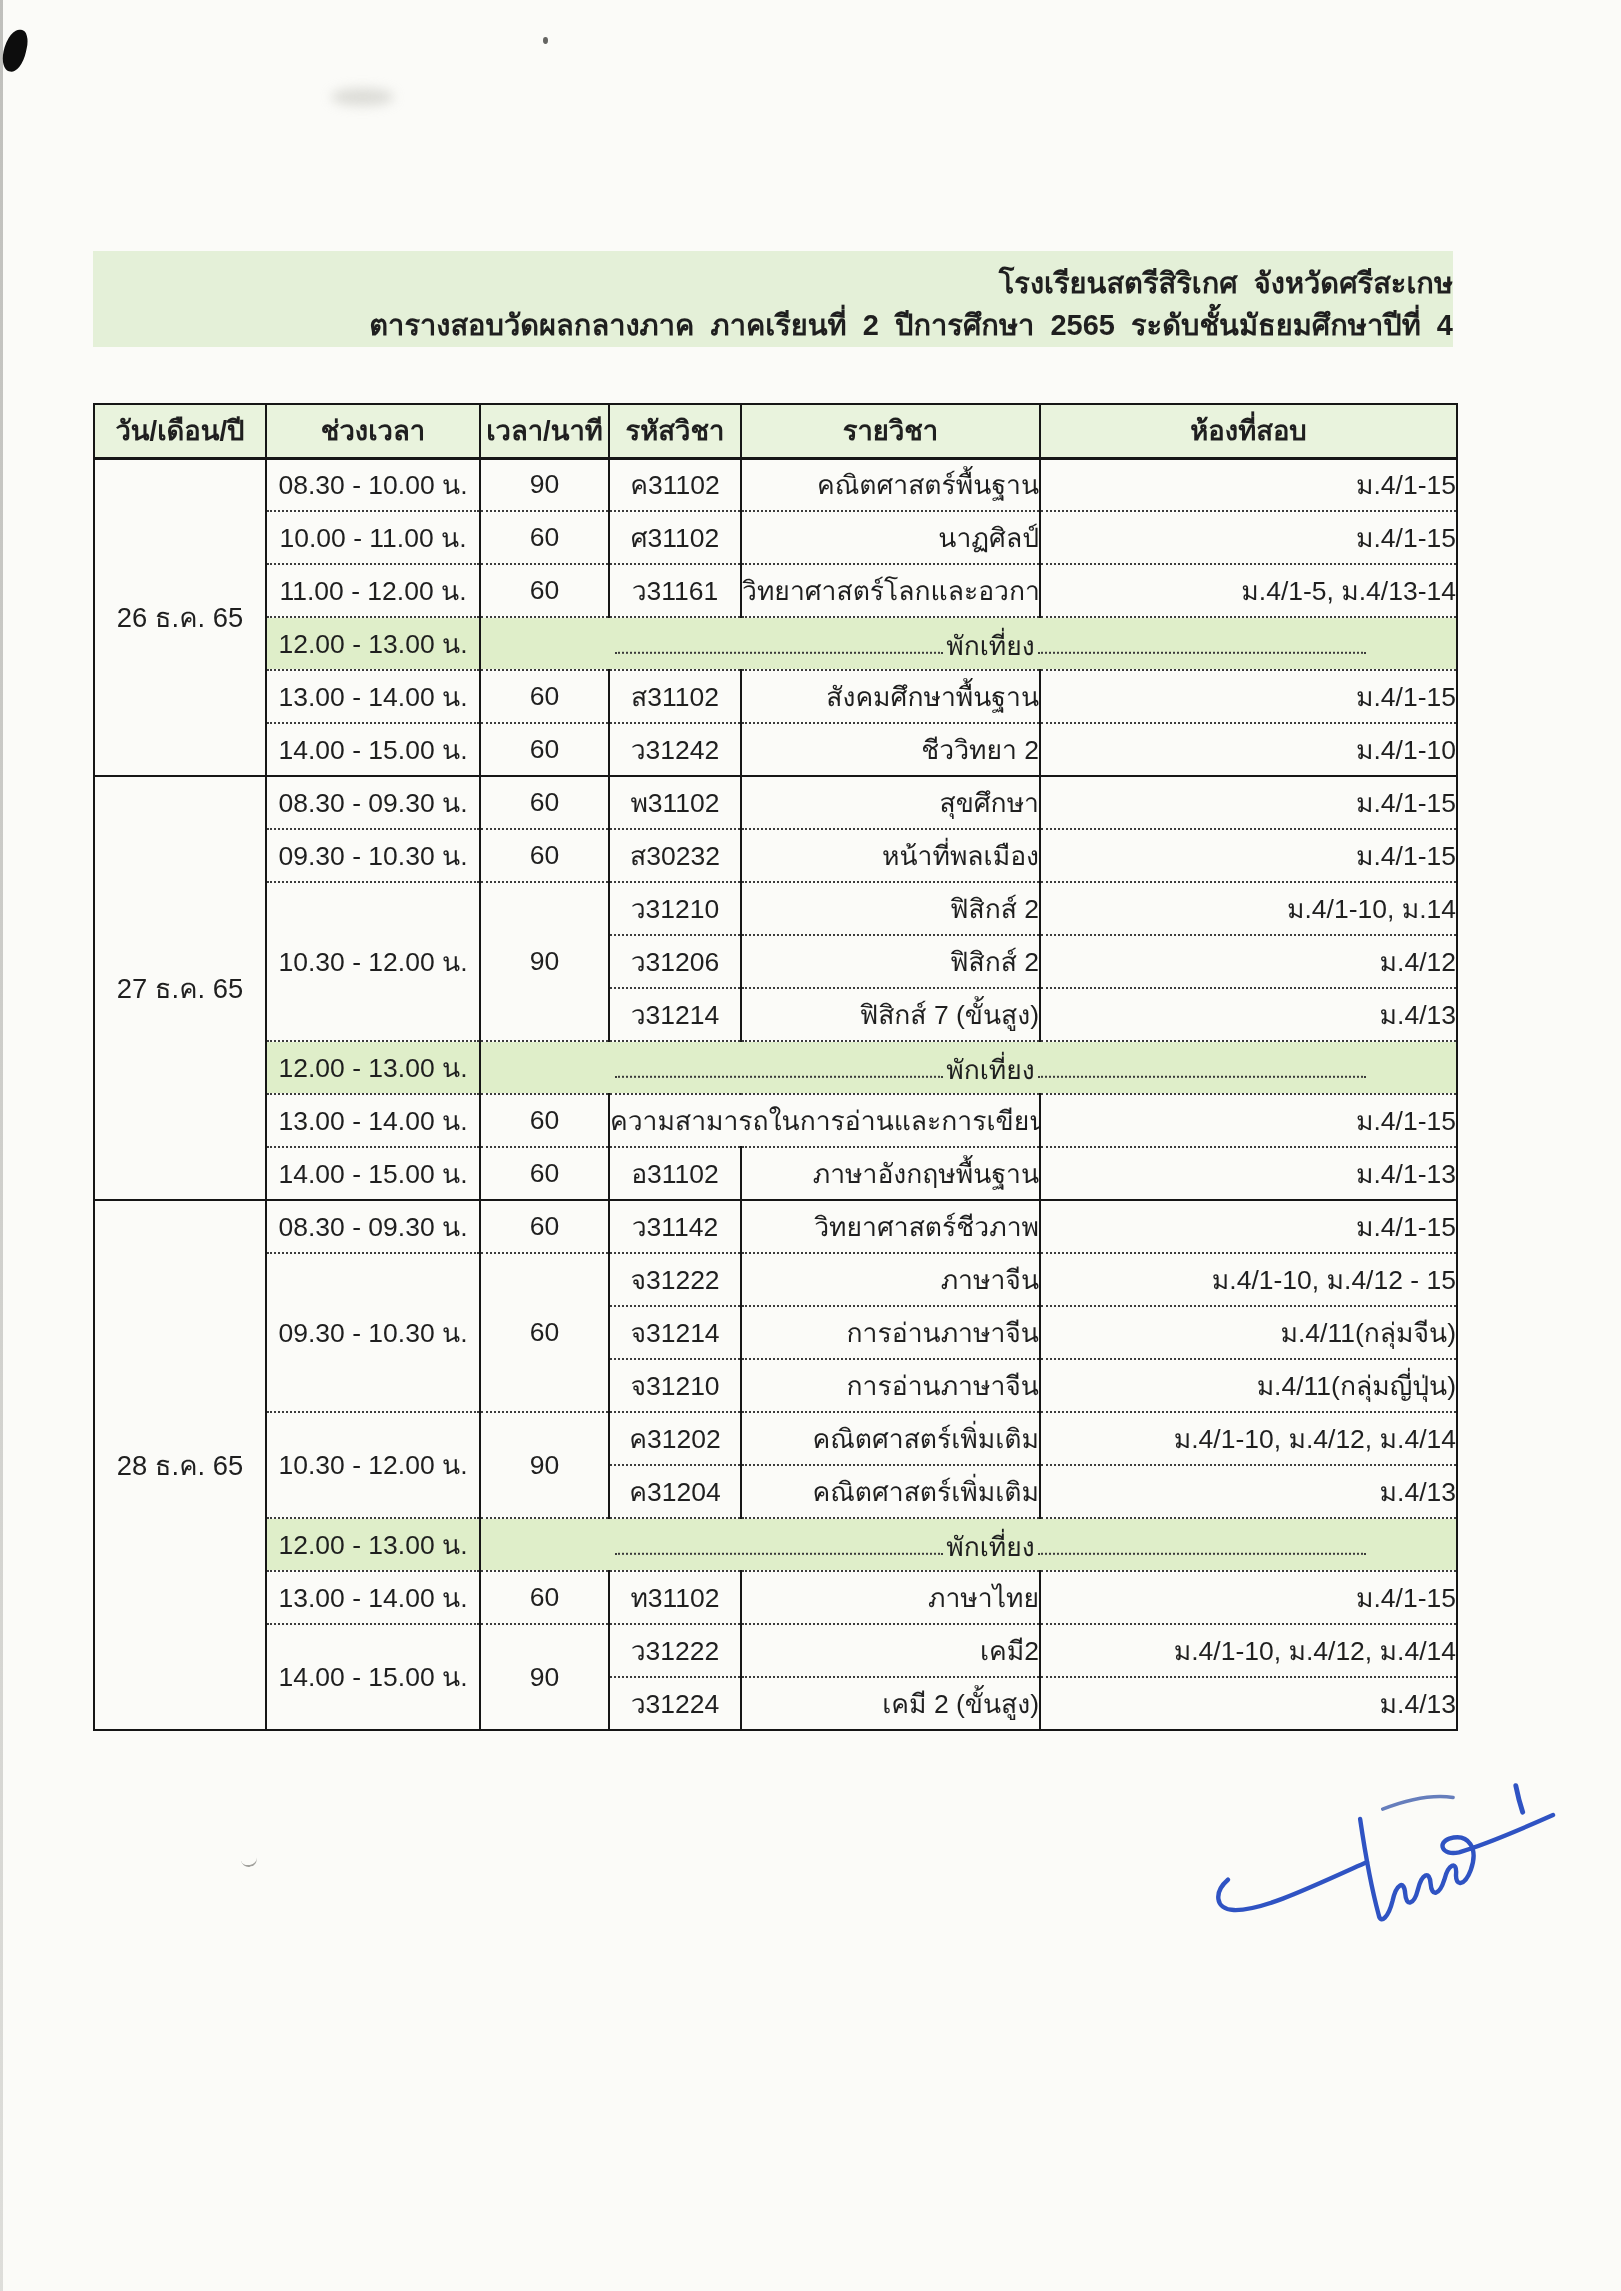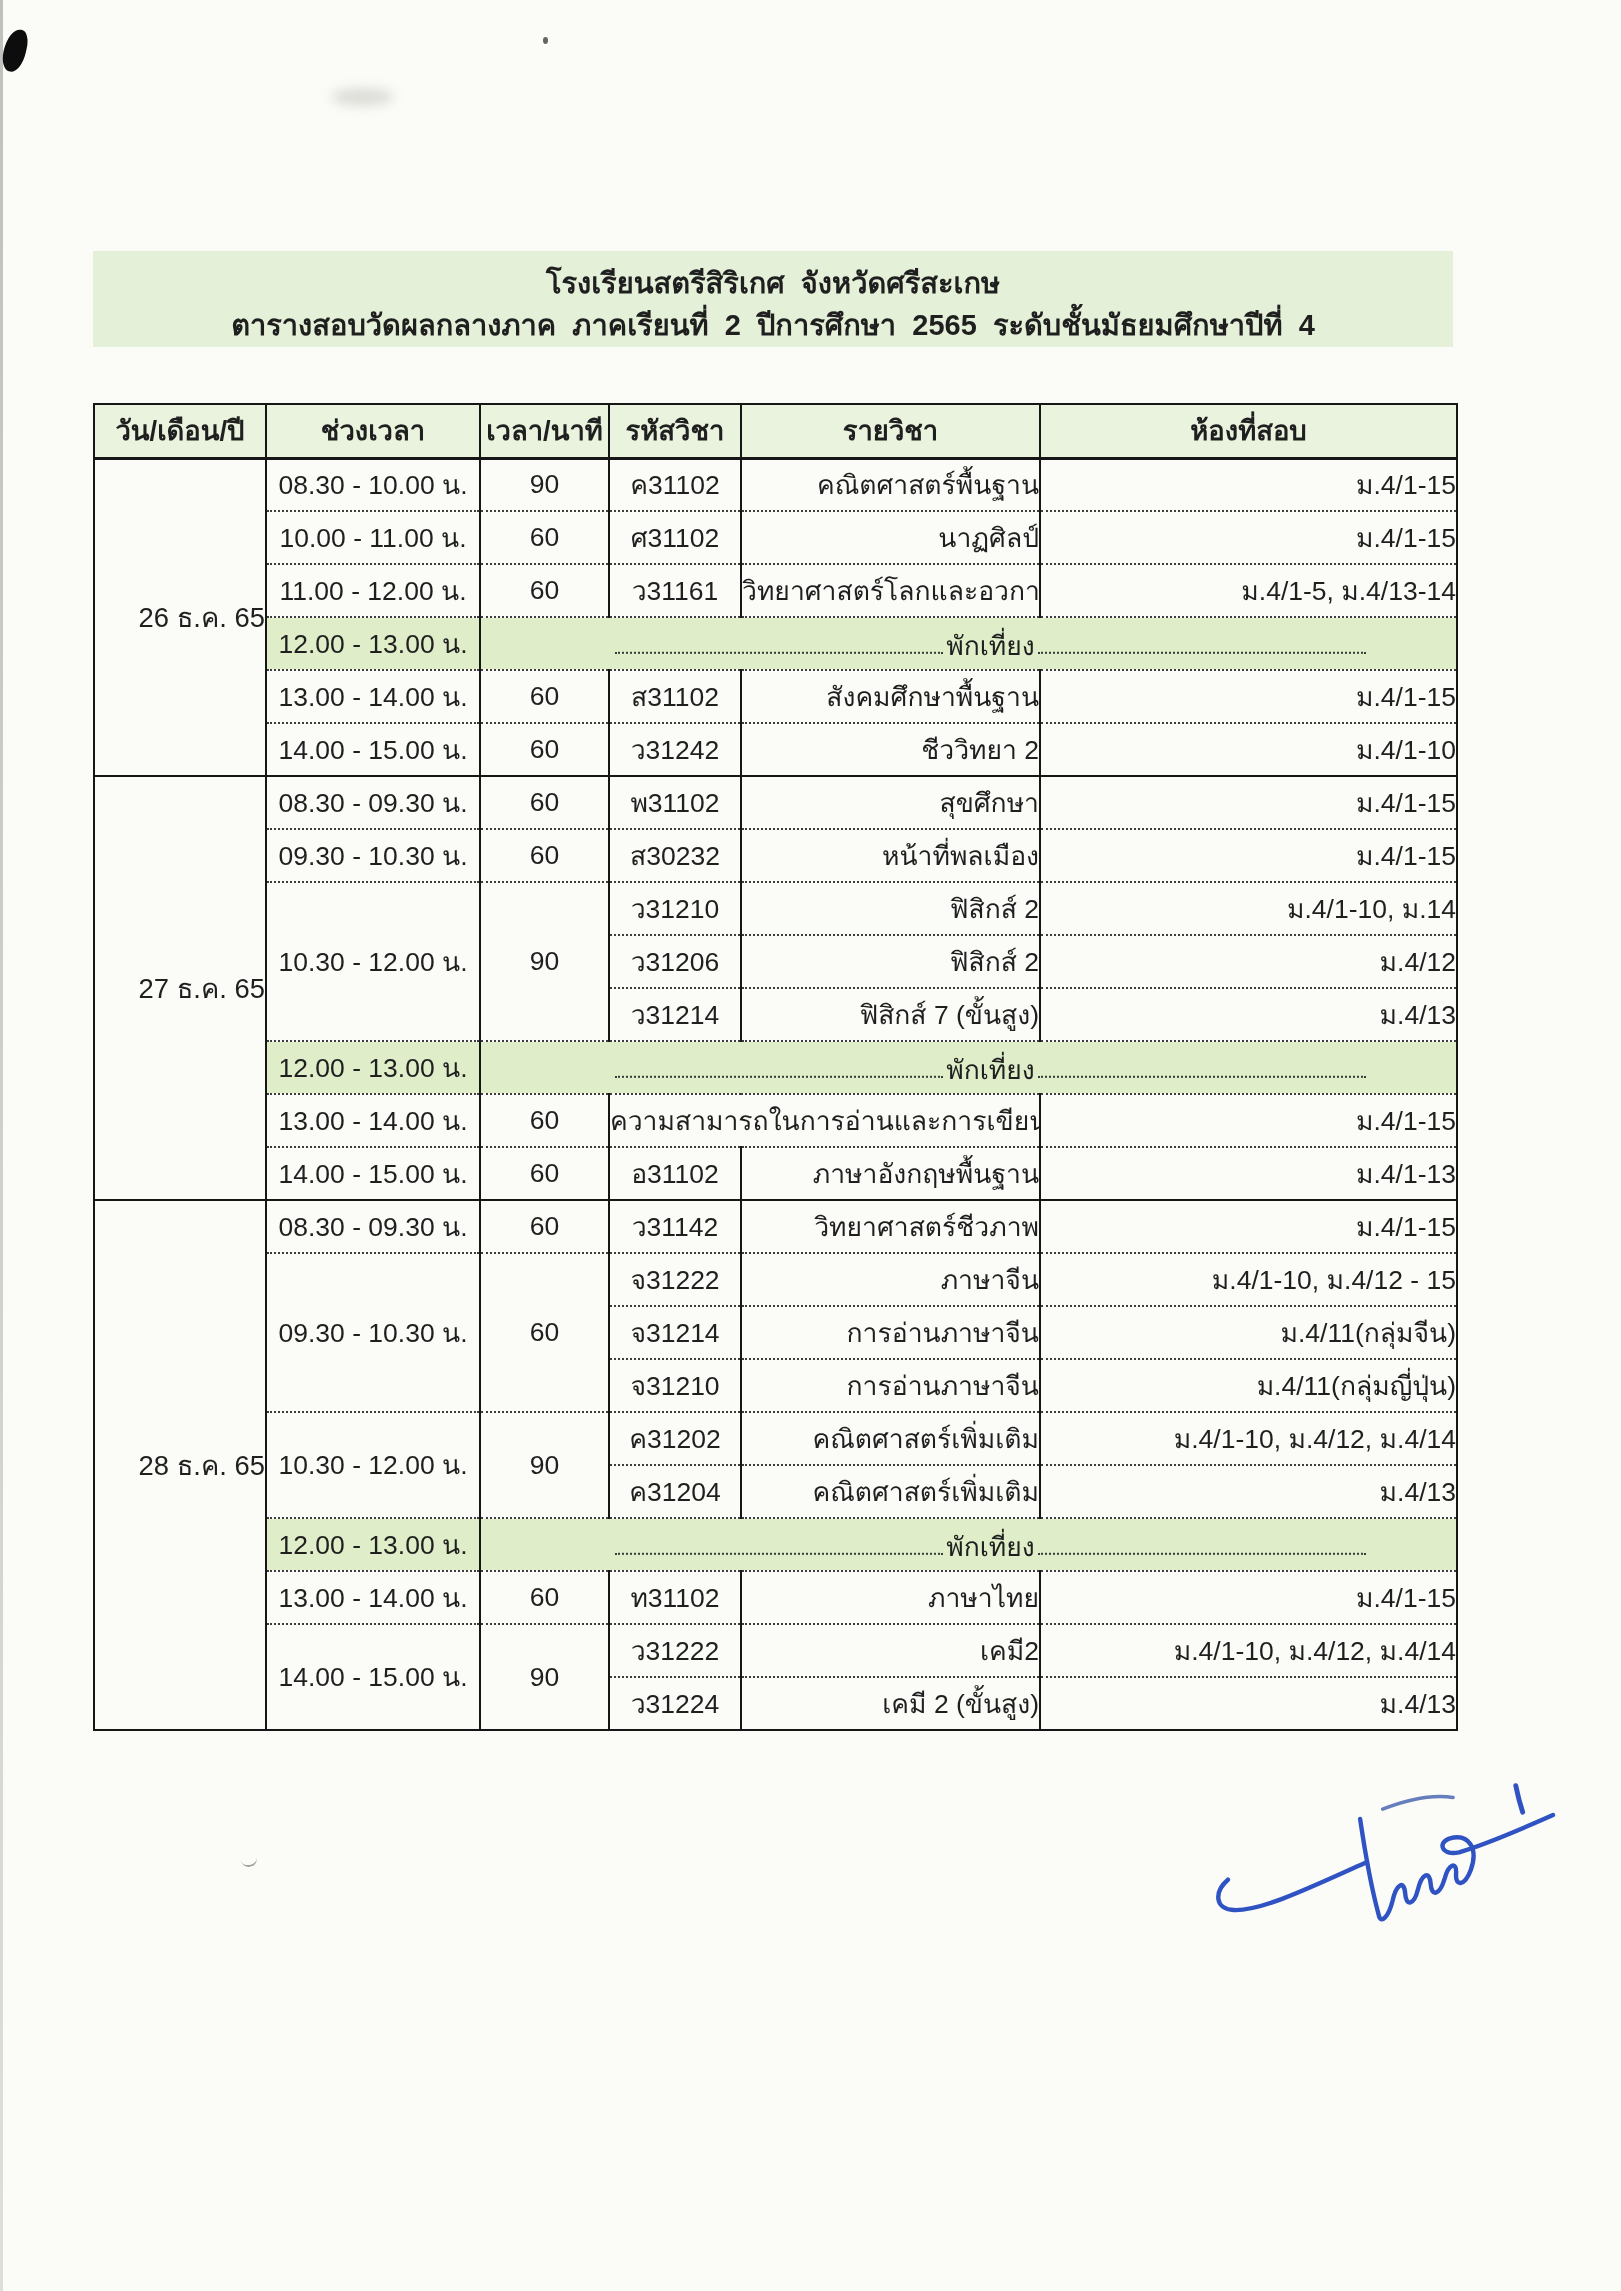--- a/index.html
+++ b/index.html
@@ -11,35 +11,35 @@
   .page{position:relative;width:1621px;height:2292px;background:var(--paper);overflow:hidden;color:#1f1f1f;}
   
   .edge-left{position:absolute;left:0;top:0;width:2.9px;height:100%;background:linear-gradient(#8f8f8b,#c6c6c2);opacity:.55;}
   .blob1{position:absolute;left:3.9px;top:29px;width:21.6px;height:43px;background:#0d0d0d;border-radius:60% 40% 55% 45%;transform:rotate(12deg);}
   .dot1{position:absolute;left:543px;top:37px;width:4.9px;height:6.9px;background:#4a4a48;border-radius:50%;opacity:.85;}
   .smudge{position:absolute;left:331px;top:88px;width:63px;height:17.6px;background:#c8c8c2;filter:blur(5.9px);border-radius:50%;opacity:.6;}
   .mark-l{position:absolute;left:241px;top:1855px;width:15.7px;height:9.8px;border-bottom:2px solid #8a8a86;border-radius:0 0 7.8px 7.8px;transform:rotate(-10deg);opacity:.8;}
 
   
   .title-band{position:absolute;left:93px;top:251px;width:1360px;height:96px;background:var(--band_green);
-    text-align:center;font-weight:bold;font-size:29px;padding-top:10.8px;box-sizing:border-box;}
+    text-align:right;font-weight:bold;font-size:29px;padding-top:10.8px;box-sizing:border-box;}
   .title-band .tline{height:42px;line-height:42px;white-space:pre;}
 
   
   table.exam{position:absolute;left:93px;top:403px;width:1362px;border-collapse:collapse;table-layout:fixed;
     border:2.9px solid var(--border_black);}
   table.exam th,table.exam td{border-left:2px solid var(--border_black);padding:0;box-sizing:border-box;
     white-space:nowrap;overflow:hidden;vertical-align:middle;}
   table.exam th:first-child,table.exam td.date{border-left:none;}
   thead th{background:var(--header_green);height:54px;font-size:27.4px;font-weight:bold;text-align:center;
     border-bottom:3.9px solid var(--border_black);}
   tbody tr{height:53px;}
   tbody td{font-size:26.5px;}
   td.c{text-align:center;}
-  td.date{font-size:27.4px;text-align:right;}
+  td.date{font-size:27.4px;text-align:center;}
   td.subj,td.room{text-align:right;padding-left:7.8px;}
   tr.sep>td{border-top:2.9px dotted #3c3c3c;}
   tr.block>td{border-top:2.9px solid var(--border_black);}
   td.lunch-time{background:var(--lunch_green);text-align:center;}
   td.lunch-cell{background:var(--lunch_green);}
   .lunchwrap{display:flex;align-items:center;padding:0 90px 0 100px;margin-left:34px;}
   .leader{flex:1;border-bottom:2.9px dotted #3a3a3a;height:0;transform:translateY(8.8px);}
   .lunch-word{padding:0 2.9px;font-size:26.5px;transform:translateY(2px);}
 
   

